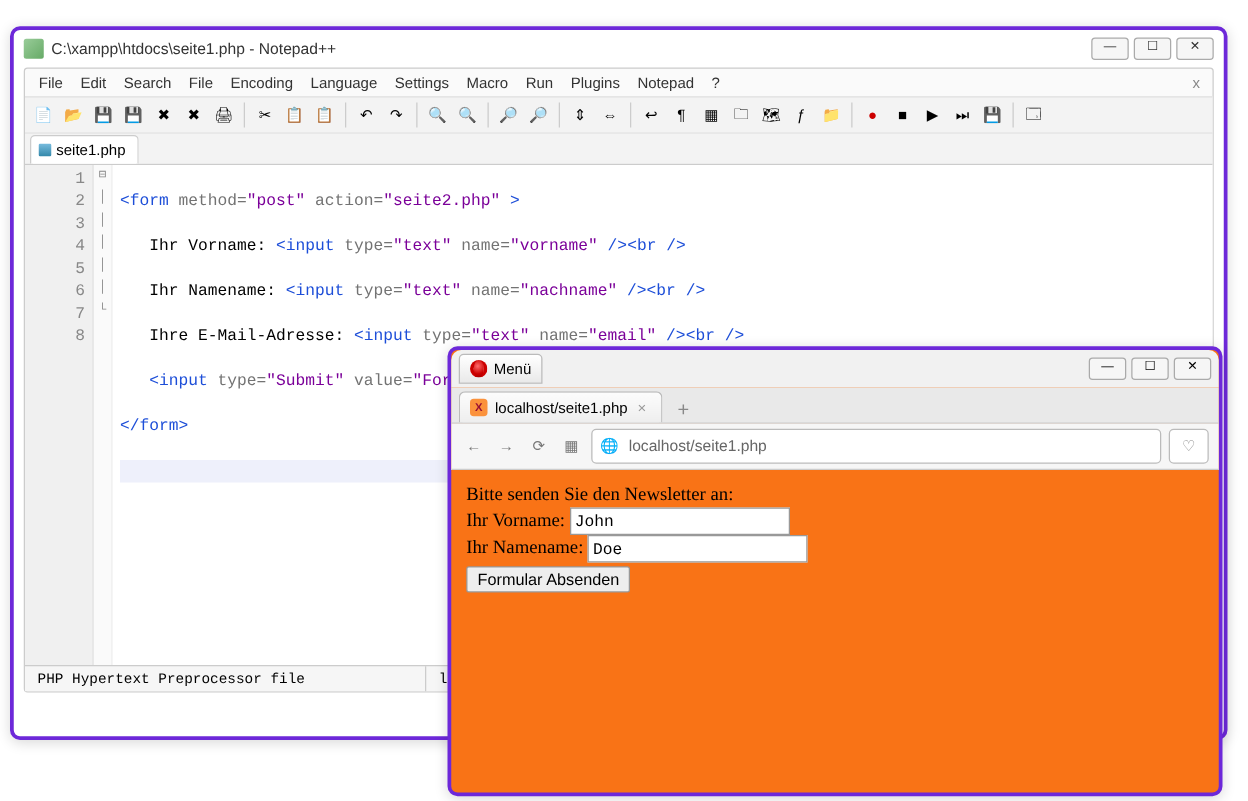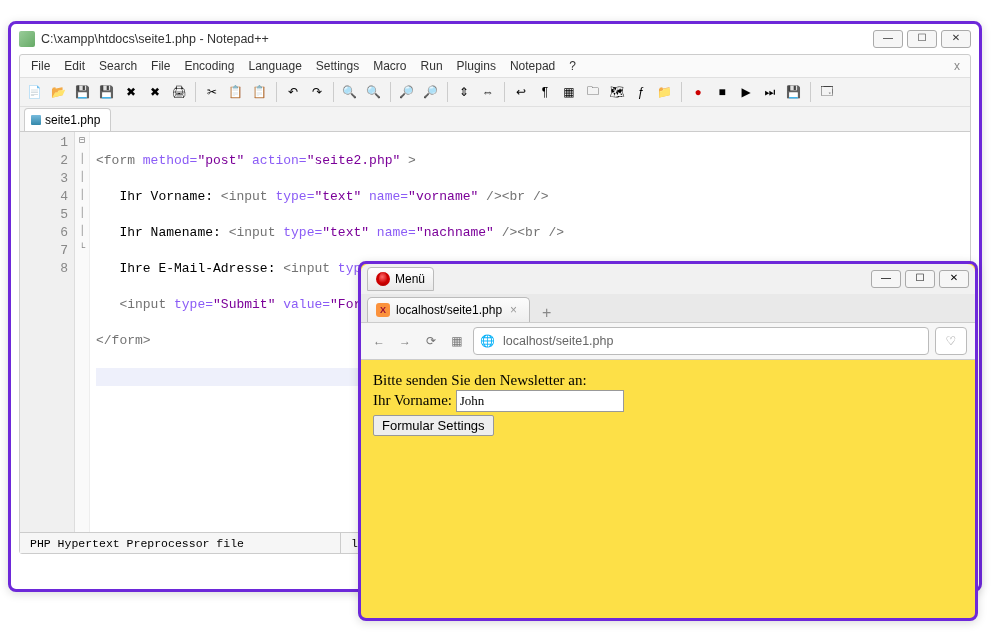--- a/index.html
+++ b/index.html
@@ -130,42 +130,42 @@
 .fold-col {
   width:14px; border-right:1px solid #eee;
   background:#fafafa; line-height:18px; text-align:center;
   color:#888; font-size:10px;
 }
 .code {
   flex:1; padding:2px 6px; line-height:18px; white-space:pre;
 }
 .code .line.active { background:#eef0fb; }
 .code .line { display:block; }
-.c-tag { color:#737373; }
-.c-attr { color:#8b5cf6; }
+.c-tag { color:#1d4ed8; }
+.c-attr { color:#737373; }
 .c-str { color:#7b0099; }
 .c-txt { color:#000; }
 .statusbar {
   display:flex;
   border-top:1px solid #ccc;
   height:20px;
   font-size:11.5px;
   background:#f6f6f6;
   align-items:center;
 }
 .status-cell {
   padding:0 10px; border-right:1px solid #ccc; height:100%;
   display:flex; align-items:center;font-family:Liberation Mono, monospace;
 }
 
 .browser {
-  left: 358px; top: 248px;
+  left: 358px; top: 264px;
   width: 614px; height: 354px;
   z-index: 10;
-  background:#fde047;
+  background:#f97316;
 }
 .browser-top {
   height: 30px;
   display:flex; align-items:center;
   background:#f1f1f1;
   border-radius:8px 8px 0 0;
   padding: 0 6px;
 }
 .opera-btn {
   display:flex; align-items:center;
@@ -213,21 +213,21 @@
 .heart-btn { width:30px; height:26px; border:1px solid #bbb; border-radius:4px;
   background:#fff; display:flex;align-items:center;justify-content:center;
   color:#888; cursor:pointer; }
 .page {
   padding: 10px 12px;
   font-family: "Times New Roman", serif;
   font-size: 15px;
   line-height: 1.35;
 }
 .page input[type=text] {
-  font-family: Liberation Serif, serif;
+  font-family: Liberation Mono, monospace;
   font-size: 13px;
   border:1px solid #999;
   padding:1px 3px;
   height:18px;
   background:#fff;
 }
 .page button {
   font-size:13px; padding:2px 8px;
   background:#eee; border:1px solid #999; border-radius:2px;
   cursor:pointer;
@@ -358,17 +358,20 @@
       <span class="addr-globe">🌐</span>
       <input class="addr-input" value="localhost/seite1.php" style="">
     </div>
     <div class="heart-btn">♡</div>
   </div>
   <div class="page">
     <div>Bitte senden Sie den Newsletter an:</div>
     <div>
       <span>Ihr Vorname: </span><input type="text" value="John" style="">
     </div>
+    <div>
+      <span>Ihr Namename: </span><input type="text" value="Doe" style="">
+    </div>
     <div style="margin-top:3px">
-      <button>Formular Settings</button>
+      <button>Formular Absenden</button>
     </div>
   </div>
 </div>
 
 </body></html>

